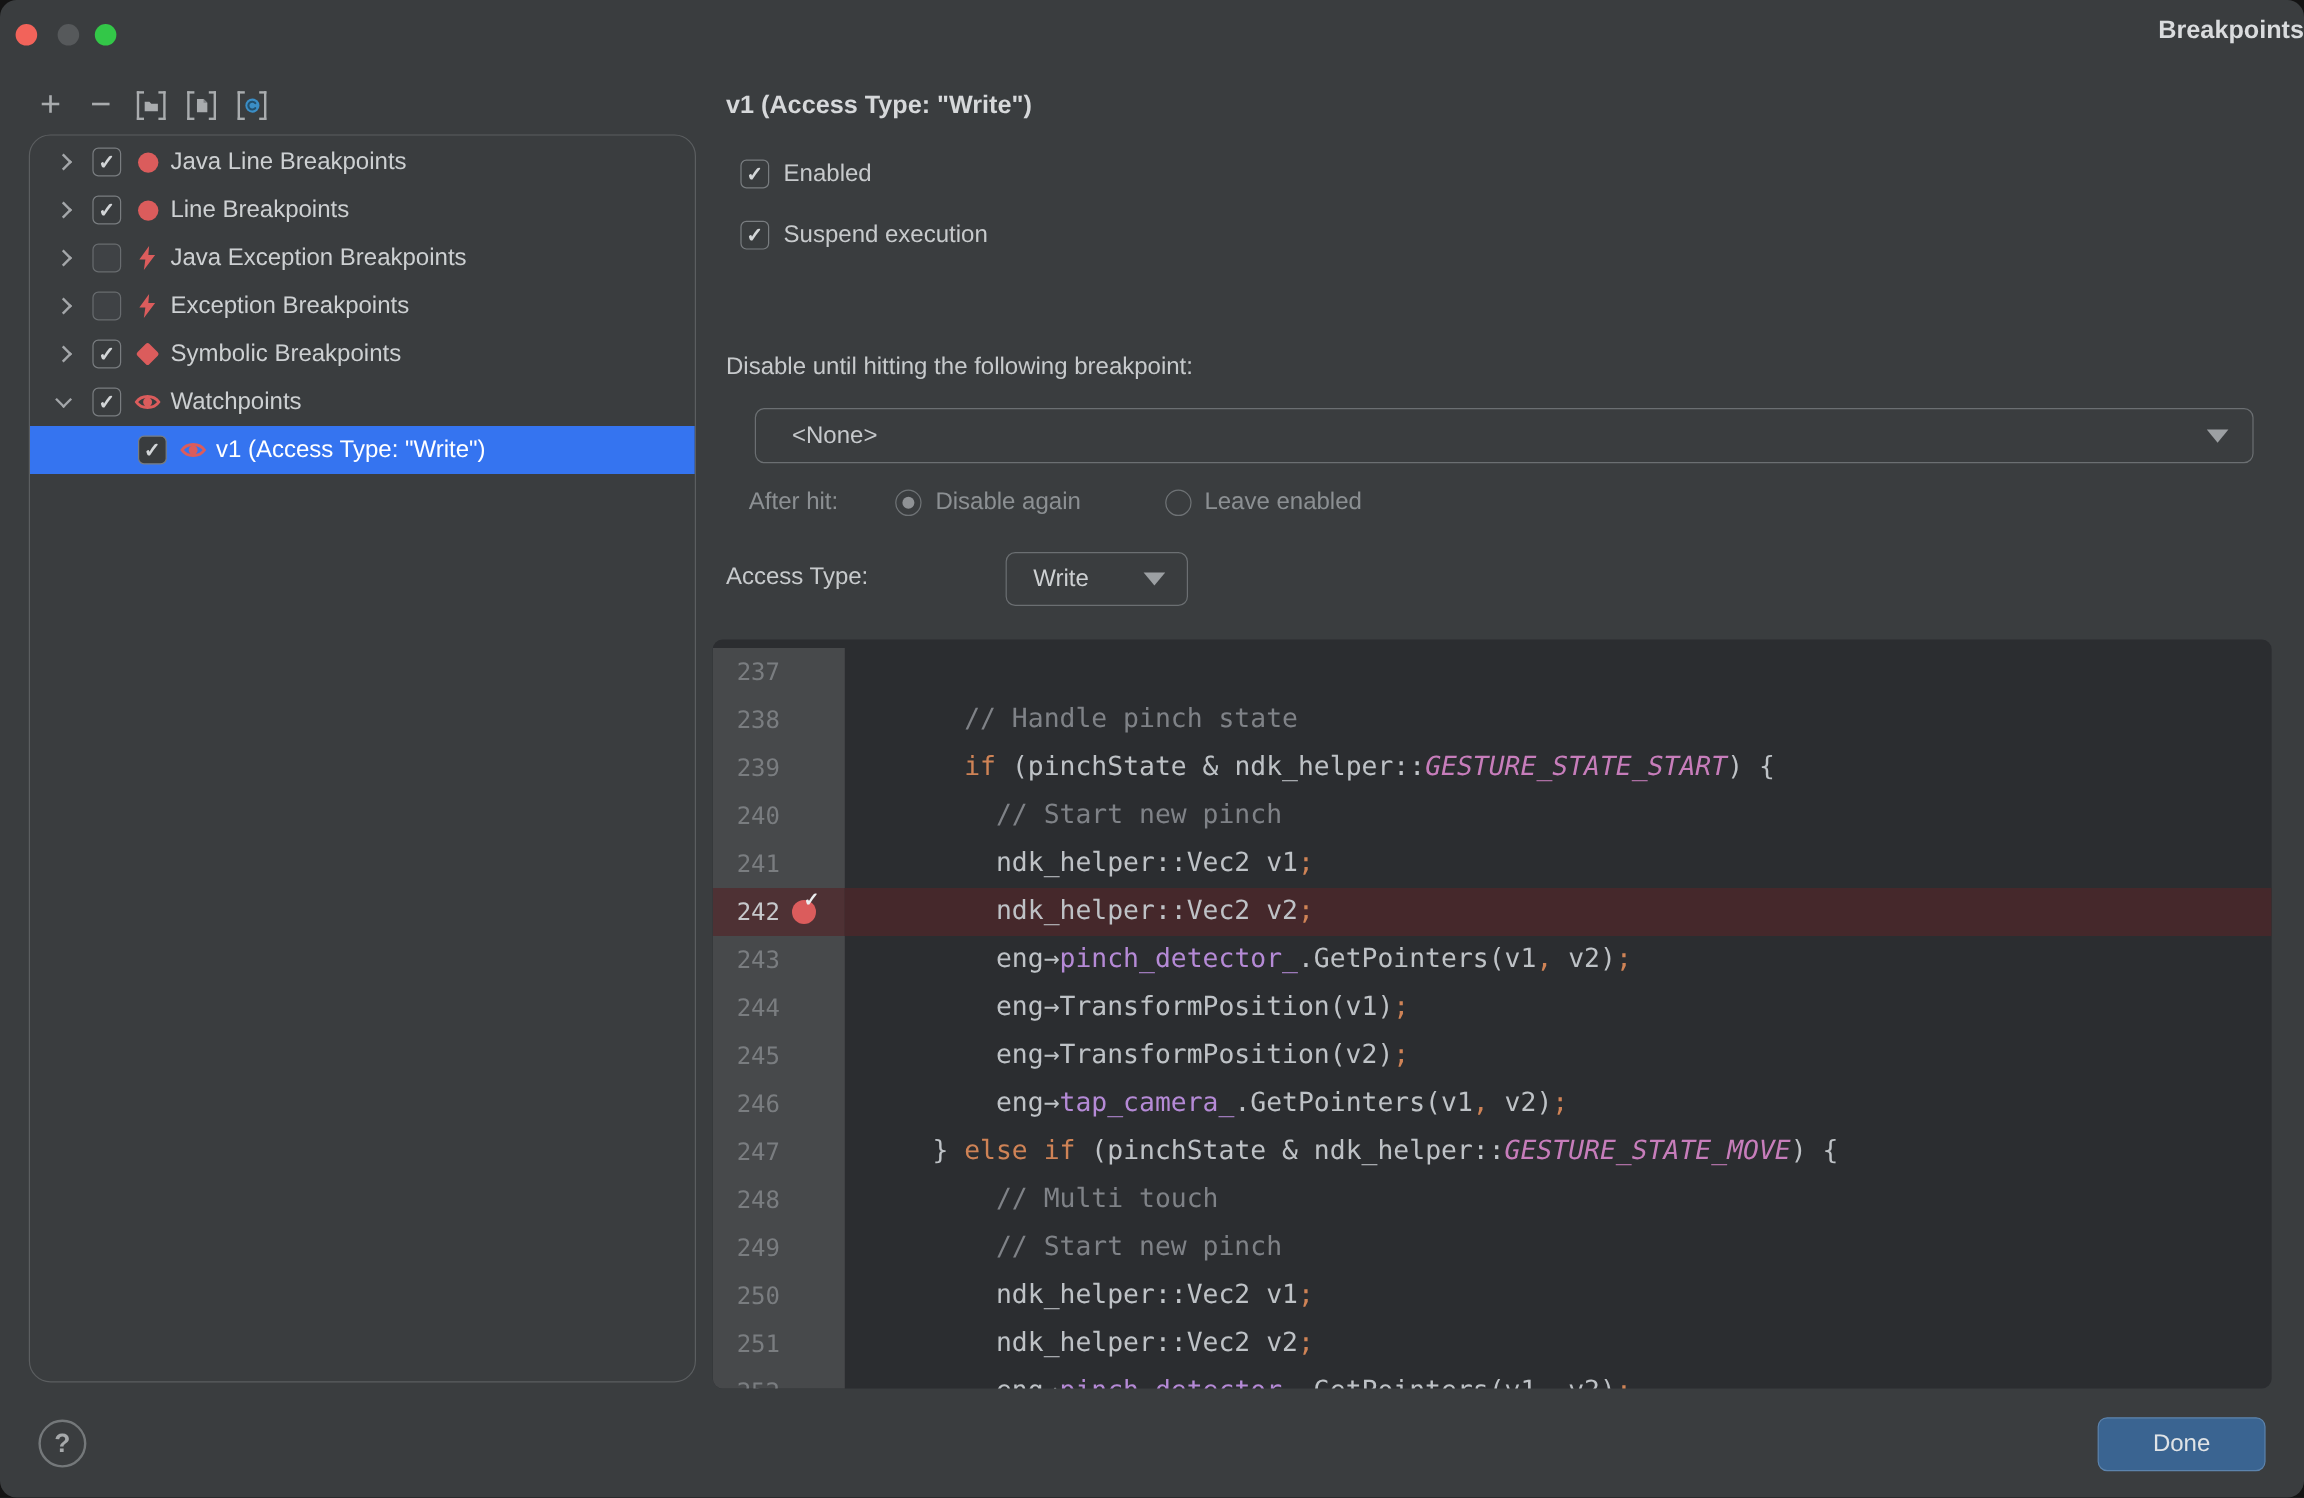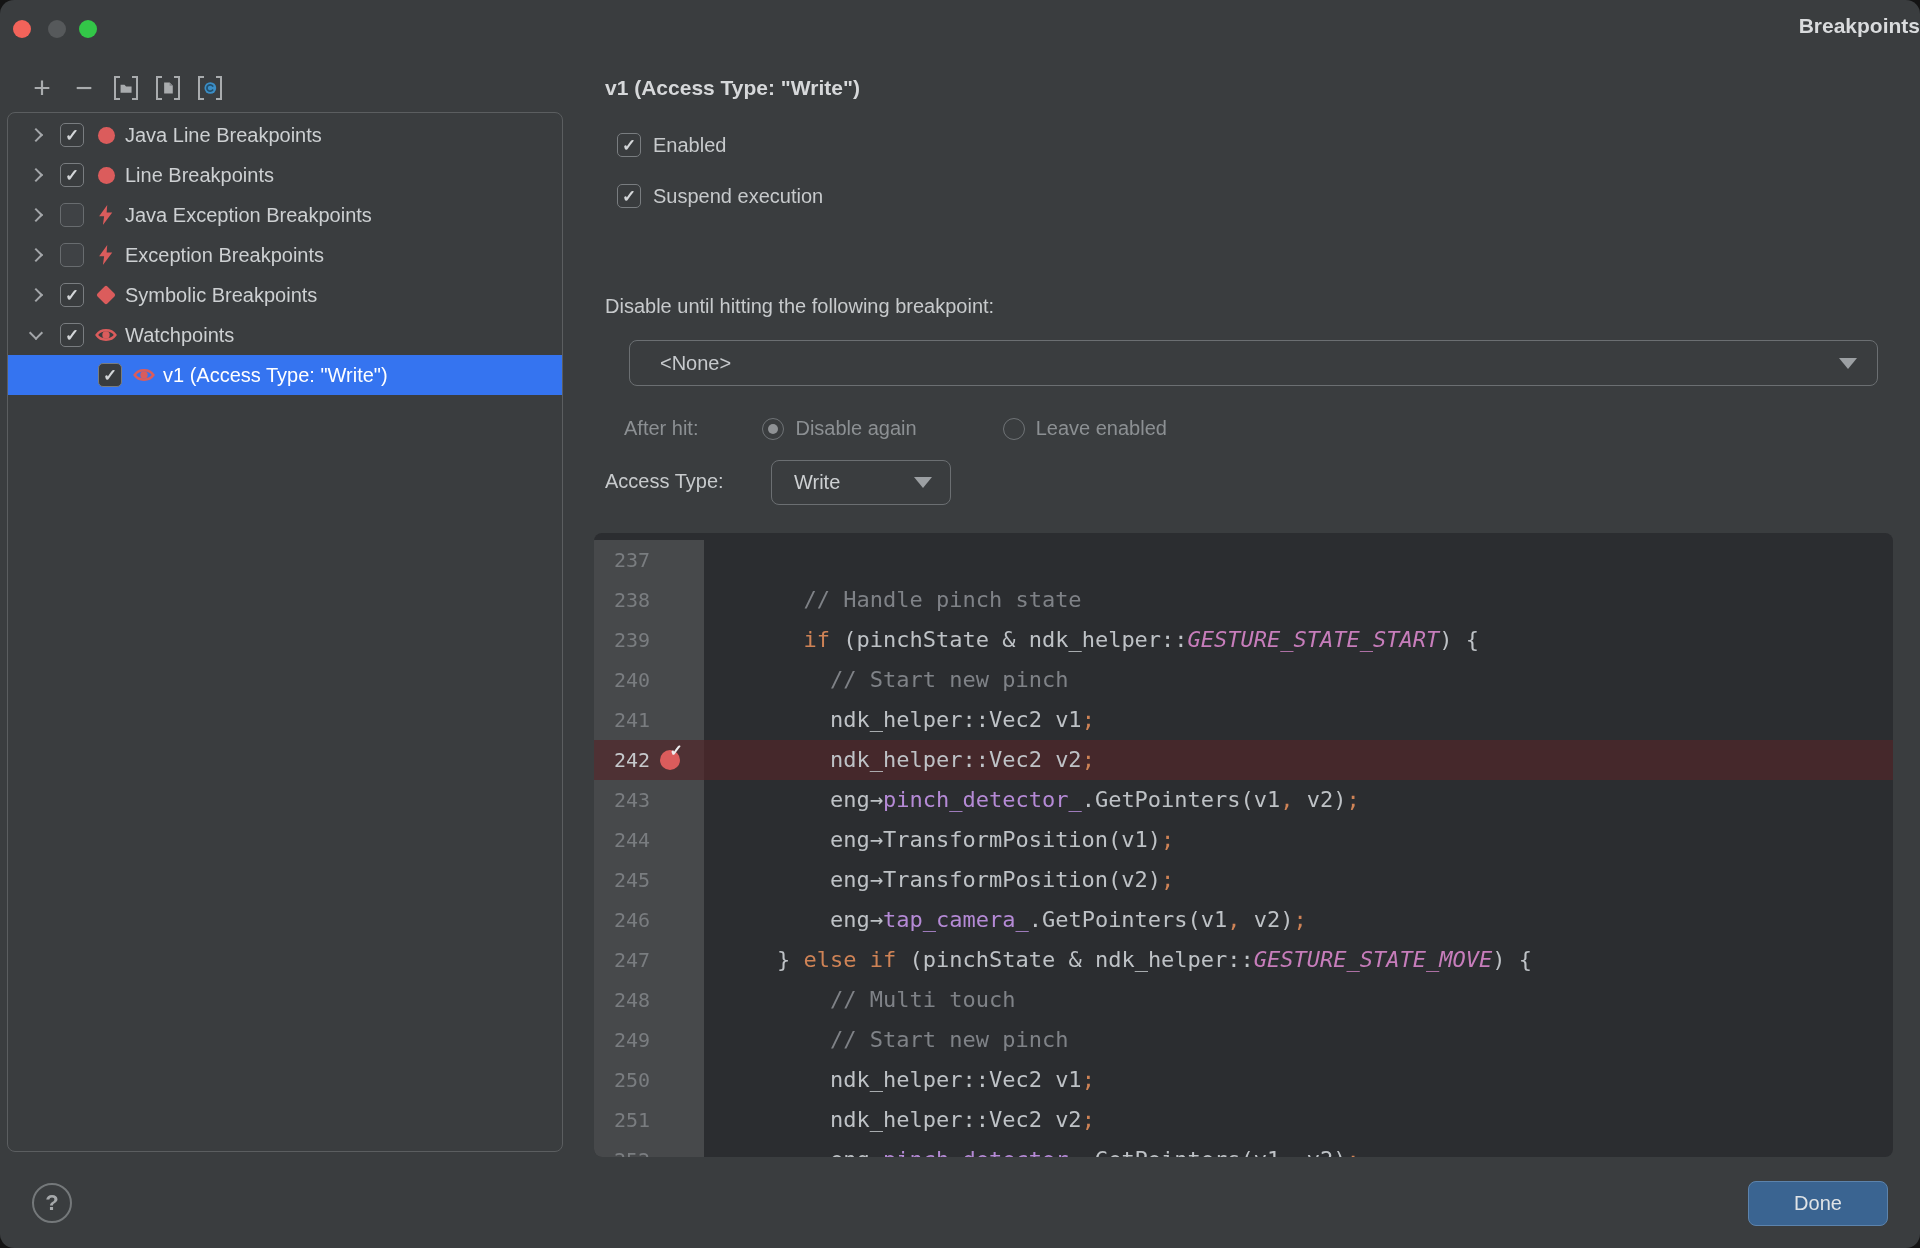--- a/index.html
+++ b/index.html
@@ -31,21 +31,21 @@
 
   
   .toolbar{position:absolute;top:72px;left:30px;display:flex;gap:18px;align-items:center;height:32px;}
   .tb-btn{width:24px;height:28px;display:flex;align-items:center;justify-content:center;color:#A9ACAE;font-size:30px;line-height:28px;}
   .brk{display:flex;align-items:center;}
   .brk-l{width:7px;height:24px;border:2px solid #A9ACAE;border-right:none;}
   .brk-r{width:7px;height:24px;border:2px solid #A9ACAE;border-left:none;}
   .brk svg{margin:0 -1px;display:block;}
 
   
-  .tree-panel{position:absolute;left:7px;top:112px;width:556px;height:1040px;border:1px solid #5B5E60;border-radius:8px;padding-top:2px;overflow:hidden;}
+  .tree-panel{position:absolute;left:24px;top:112px;width:556px;height:1040px;border:1px solid #5B5E60;border-radius:18px;padding-top:2px;overflow:hidden;}
   .tree-row{display:flex;align-items:center;height:40px;padding-left:16px;color:#CDD0D2;font-size:20px;}
   .tree-row.selected{background:var(--selection-blue);color:#FFFFFF;}
   .tree-row.child{padding-left:90px;}
   .chev{width:24px;display:flex;justify-content:center;margin-right:12px;flex:0 0 24px;}
   .chev i{display:block;width:10px;height:10px;border-right:2.5px solid #A4A7AA;border-bottom:2.5px solid #A4A7AA;}
   .chev.right i{transform:rotate(-45deg);}
   .chev.down i{transform:rotate(45deg);margin-top:-4px;}
   .cb{width:24px;height:24px;flex:0 0 24px;border-radius:5px;border:1.5px solid #797D80;background:#393C3E;display:flex;align-items:center;justify-content:center;font-size:17px;font-weight:bold;color:#D3D6D8;}
   .cb.unchecked{border-color:#686C6F;background:#3F4245;color:transparent;}
   .cb.checked::after{content:"\2713";}
@@ -59,28 +59,28 @@
   .chk-row{position:absolute;display:flex;align-items:center;gap:12px;color:var(--ui-text);font-size:20px;}
   .row-enabled{left:617px;top:133px;}
   .row-suspend{left:617px;top:184px;}
   .row-log{left:605px;top:244px;}
   .row-log .lbl-log{margin-right:26px;}
   .row-log .gap2{margin-left:108px;}
   .lbl-disable{position:absolute;left:605px;top:295px;color:var(--ui-text);font-size:20px;}
   .dropdown{position:absolute;left:629px;top:340px;width:1249px;height:46px;border:1.5px solid var(--border-gray);border-radius:8px;background:var(--window-bg);display:flex;align-items:center;padding:0 20px 0 30px;color:#C6C9CC;font-size:20px;}
   .dropdown .val{flex:1;}
   .caret{width:0;height:0;border-left:9px solid transparent;border-right:9px solid transparent;border-top:11px solid #9CA0A3;}
-  .row-afterhit{position:absolute;left:624px;top:417px;display:flex;align-items:center;color:var(--dim-text);font-size:20px;gap:16px;}
+  .row-afterhit{position:absolute;left:624px;top:407px;display:flex;align-items:center;color:var(--dim-text);font-size:20px;}
   .row-afterhit .ah-label{margin-right:48px;}
   .radio{width:22px;height:22px;border-radius:50%;border:1.5px solid #6F7376;display:flex;align-items:center;justify-content:center;margin-right:11px;flex:0 0 22px;}
   .radio.selected::after{content:"";width:10px;height:10px;border-radius:50%;background:#8F9295;}
   .row-afterhit .opt2{margin-left:70px;display:flex;align-items:center;}
   .row-afterhit .opt1{display:flex;align-items:center;}
   .row-access{position:absolute;left:605px;top:470px;display:flex;align-items:center;color:var(--ui-text);font-size:20px;}
-  .combo{position:absolute;left:771px;top:460px;width:180px;height:45px;border:1.5px solid var(--border-gray);border-radius:8px;display:flex;align-items:center;padding:0 18px 0 22px;color:#CDD0D2;font-size:20px;}
+  .combo{position:absolute;left:838px;top:460px;width:152px;height:45px;border:1.5px solid var(--border-gray);border-radius:8px;display:flex;align-items:center;padding:0 18px 0 22px;color:#CDD0D2;font-size:20px;}
   .combo .val{flex:1;}
 
   
   .editor{position:absolute;left:594px;top:533px;width:1299px;height:624px;background:var(--editor-bg);border-radius:8px;overflow:hidden;padding-top:7px;font-family:"DejaVu Sans Mono",monospace;}
   .ed-row{display:flex;height:40px;line-height:40px;}
   .gut{width:110px;flex:0 0 110px;background:var(--gutter-bg);display:flex;font-size:20px;color:#7A7D80;}
   .gut .num{width:56px;text-align:right;}
   .code{flex:1;white-space:pre;font-size:22px;padding-left:20px;color:#BEC2C6;}
   .ed-row.hl .gut{background:var(--hl-gutter-bg);}
   .ed-row.hl .num{color:#C6C9CC;}

